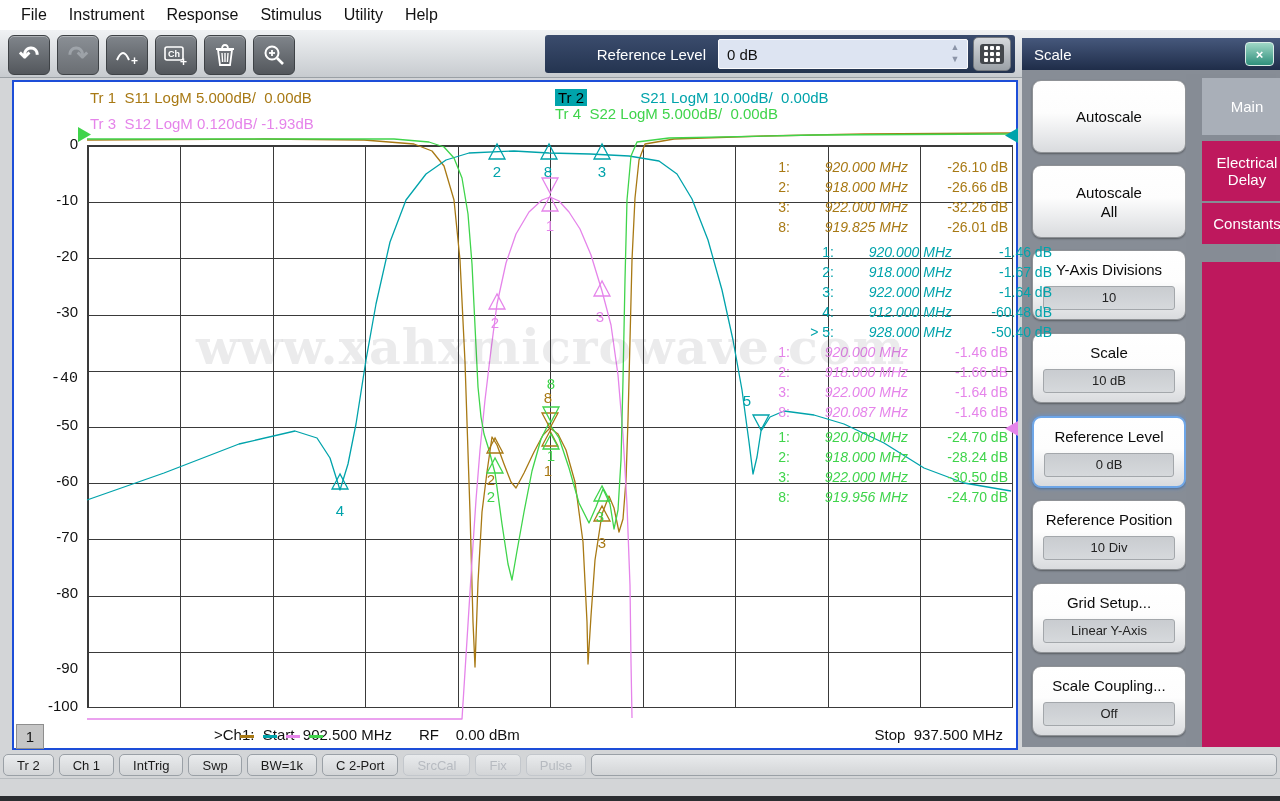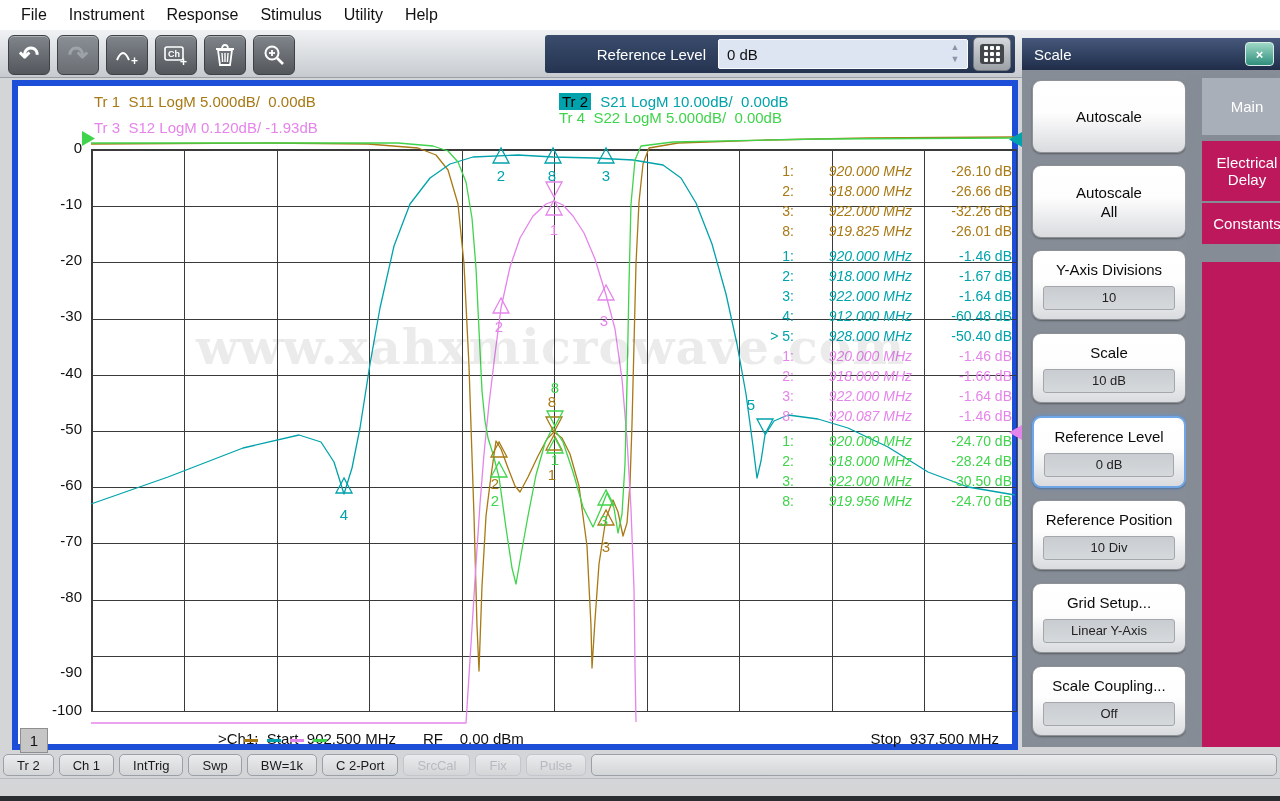--- a/index.html
+++ b/index.html
@@ -20,28 +20,28 @@
   #refbar .rl-label{color:#fff;font-size:15px;margin-right:12px;}
   .rl-inputwrap{position:relative;width:248px;height:28px;background:#dde4f2;border:1px solid #fbfbfd;border-radius:2px;display:flex;align-items:center;}
   .rl-inputwrap input{border:none;background:transparent;outline:none;font-size:15px;font-family:"Liberation Sans",sans-serif;color:#111;width:208px;padding-left:8px;}
   .spinner{position:absolute;right:2px;top:1px;width:20px;height:24px;display:flex;flex-direction:column;align-items:center;justify-content:center;gap:3px;}
   .spinner span{font-size:9px;color:#8b94a8;line-height:1;}
   .kpbtn{width:36px;height:32px;margin-left:5px;border-radius:5px;border:1px solid #74797f;background:linear-gradient(#d6d9dd,#9ba1a7);display:flex;align-items:center;justify-content:center;}
   .kpinner{width:24px;height:20px;background:#43474c;border-radius:3px;display:grid;grid-template-columns:repeat(3,4px);grid-template-rows:repeat(3,4px);gap:2px;align-content:center;justify-content:center;}
   .kpinner i{width:4px;height:4px;background:#fff;border-radius:1px;}
 
   
-  #plot{position:absolute;left:12px;top:80px;width:1006px;height:670px;background:#fff;border:6px solid #1d4ed8;box-sizing:border-box;}
+  #plot{position:absolute;left:12px;top:80px;width:1006px;height:670px;background:#fff;border:2px solid #1d4ed8;box-sizing:border-box;}
   #grid{position:absolute;left:73px;top:63px;width:926px;height:563px;box-sizing:border-box;border:1px solid #3a3a3a;
     background-image:repeating-linear-gradient(to right,#3a3a3a 0 1px,transparent 1px 92.5px),
                      repeating-linear-gradient(to bottom,#3a3a3a 0 1px,transparent 1px 56.2px);}
   #traces-svg{position:absolute;left:0;top:0;z-index:3;}
   .ylabel{position:absolute;left:0;width:64px;text-align:right;font-size:15px;color:#111;}
   .thdr{position:absolute;font-size:15px;white-space:pre;z-index:4;}
-  .c0{color:var(--tr0);} .c1{color:var(--tr1);} .c2{color:var(--tr2);} .c3{color:var(--tr3);}
+  .c0{color:var(--tr0);} .c1{color:var(--tr1);margin-left:44px;} .c2{color:var(--tr2);} .c3{color:var(--tr3);}
   .tr2box{display:inline-block;background:var(--tr1);color:#000;padding:0 3px;margin-right:9px;}
   .mgroup{position:absolute;left:684px;width:310px;z-index:4;}
   .mrow{height:20px;font-size:14px;display:flex;}
   .mrow .mi{width:92px;text-align:right;}
   .mrow .mf{width:118px;text-align:right;font-style:italic;}
   .mrow .mv{width:100px;text-align:right;}
   #chline{position:absolute;left:0;top:641px;width:100%;height:26px;font-size:15px;color:#111;z-index:4;}
   #ch-badge{position:absolute;left:2px;top:1px;width:26px;height:23px;background:#c6c6c6;border:1px solid #8e8e8e;text-align:center;font-size:15px;line-height:23px;}
   #ch-start{position:absolute;left:200px;top:3px;white-space:pre;}
   #dashes{position:absolute;left:226px;top:12px;display:flex;gap:9px;}
@@ -160,21 +160,21 @@
     <div class="thdr" style="left:541px;top:7px"><span class="tr2box">Tr 2</span><span class="c1">S21 LogM 10.00dB/  0.00dB</span></div>
     <div class="thdr c2" style="left:76px;top:33px"><span>Tr 3</span>&nbsp;&nbsp;<span>S12 LogM 0.120dB/ -1.93dB</span></div>
     <div class="thdr c3" style="left:541px;top:23px"><span>Tr 4</span>&nbsp;&nbsp;<span>S22 LogM 5.000dB/  0.00dB</span></div>
 
     <div>
 
     <div class="ylabel" style="top: 53px;">0</div>
         <div class="ylabel" style="top: 109px;">-10</div>
         <div class="ylabel" style="top: 165px;">-20</div>
         <div class="ylabel" style="top: 221px;">-30</div>
-        <div class="ylabel" style="top: 278px;">-40</div>
+        <div class="ylabel" style="top: 288px; font-family: Liberation Mono, monospace;">-40</div>
         <div class="ylabel" style="top: 334px;">-50</div>
         <div class="ylabel" style="top: 390px;">-60</div>
         <div class="ylabel" style="top: 446px;">-70</div>
         <div class="ylabel" style="top: 502px;">-80</div>
         <div class="ylabel" style="top: 559px; margin-top: 18px;">-90</div>
         <div class="ylabel" style="top: 615px;">-100</div>
       </div>
 
     <svg id="traces-svg" width="1006" height="670">
         <polyline points="73,58 250,57 350,58 400,62 418,69 430,84 440,118 446,178 451,280 456,430 459,540 461,585 464,500 468,430 473,390 478,355 483,363 490,382 497,400 502,406 510,391 520,370 529,353 536,346 544,352 552,368 561,400 569,460 573,540 574,582 577,534 581,478 588,432 595,414 600,426 605,450 609,437 612,398 614,338 616,258 618,178 621,116 625,78 631,62 660,57 750,54 850,52 997,51" fill="none" stroke="#a87914" stroke-width="1.3" stroke-linejoin="round"></polyline>

